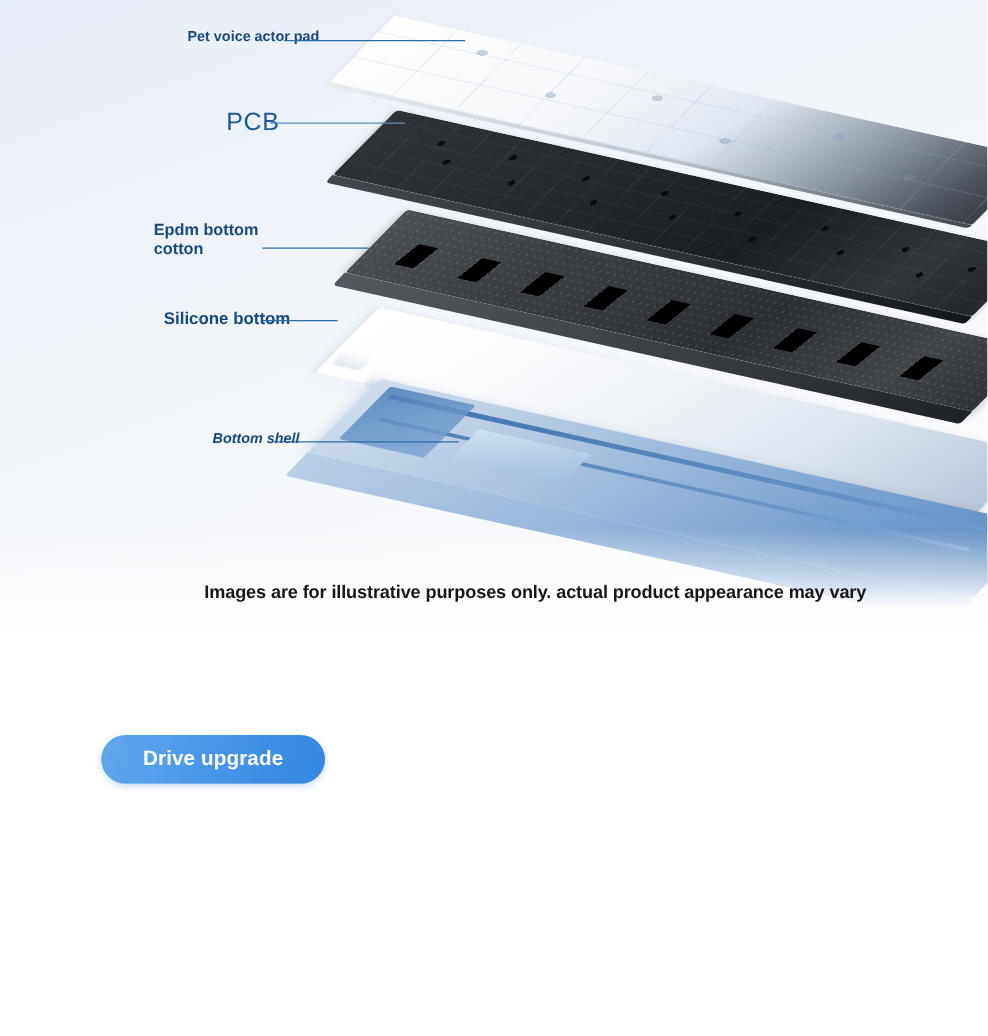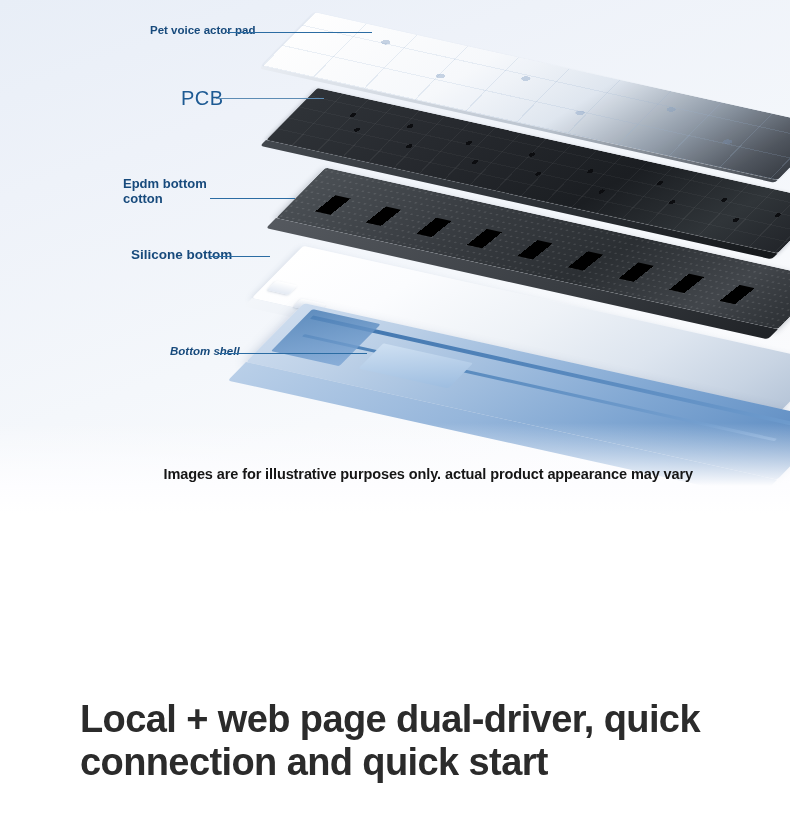--- a/index.html
+++ b/index.html
@@ -323,16 +323,18 @@
     <div class="lbl">Bottom shell</div>
     <div class="leader" style="left:80px; top:8px; width:148px;"></div>
   </div>
 
   <div id="disclaimer">Images are for illustrative purposes only. actual product appearance may vary</div>
 
 </div>
 
 <div id="driver-section">
 
-
-  <h1 id="headline">Local + web page dual-driver, quick connection and quick start</h1>
+  <div id="drive-upgrade-badge">
+    <span class="badge-text">Drive upgrade</span>
+  </div>
+
 
 </div>
 
 </body></html>

